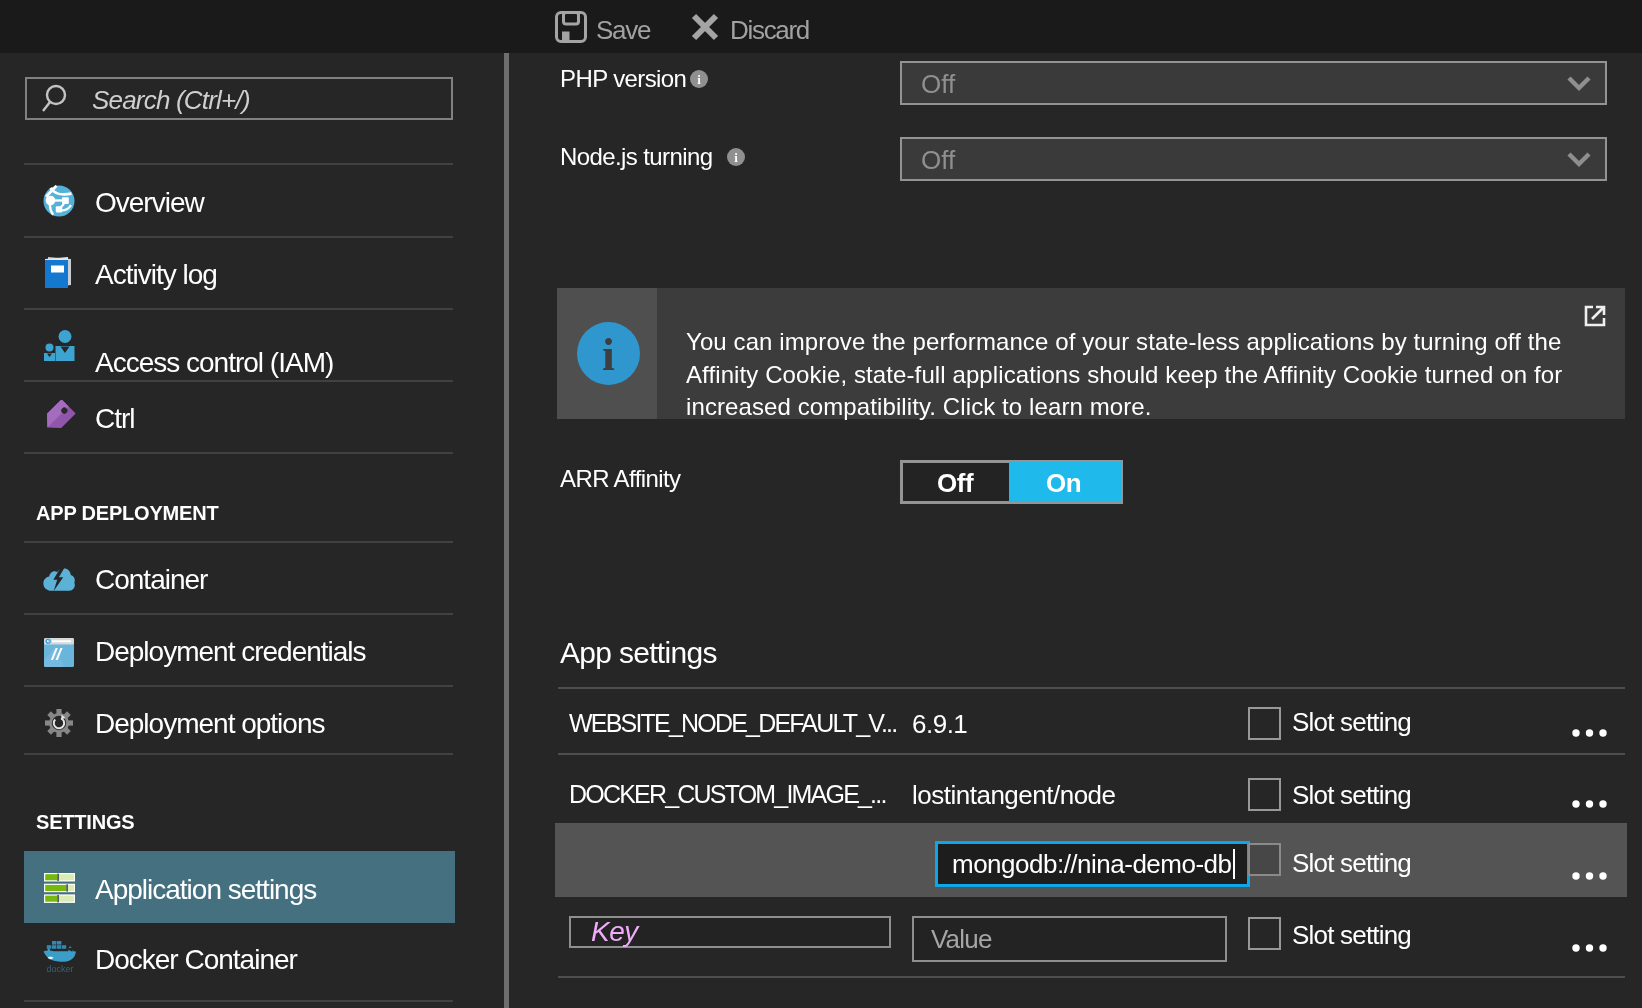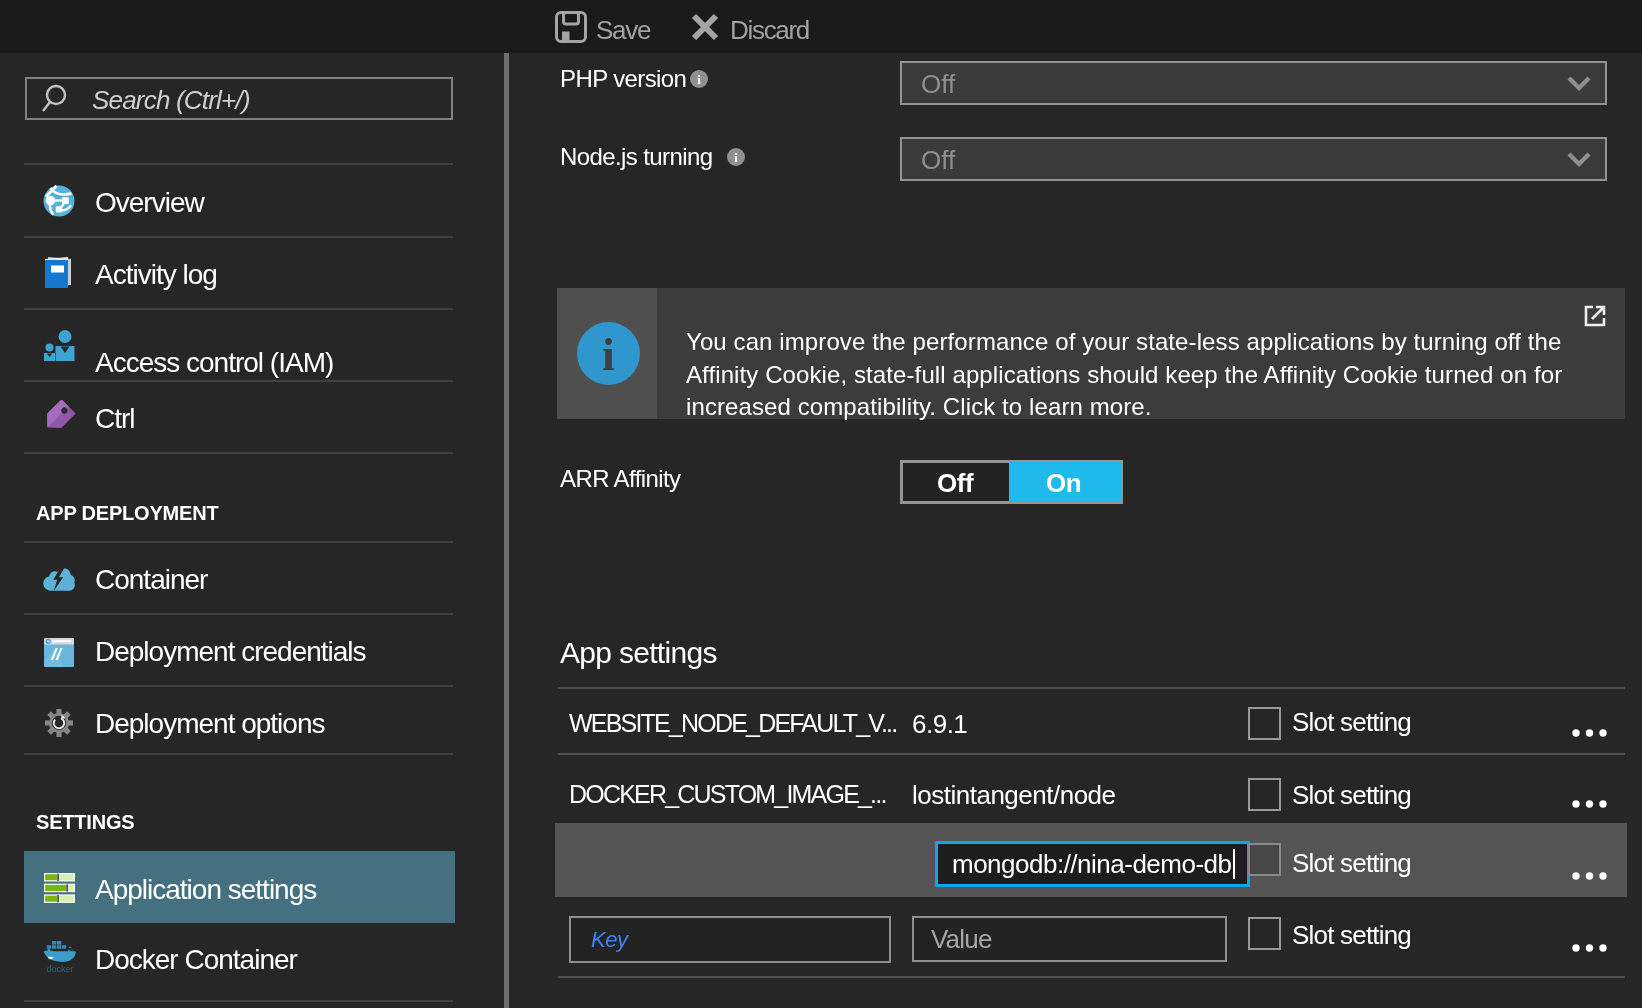--- a/index.html
+++ b/index.html
@@ -242,21 +242,21 @@
   <div class="abs" style="left:555px;top:823px;width:1072px;height:74px;background:#545454;"></div>
   <div class="abs" style="left:912px;top:841px;width:315px;height:46px;background:#1d1d1d;border:3px solid #0ea5e9;display:flex;align-items:center;padding-left:14px;font-size:26px;letter-spacing:-0.5px;overflow:hidden;margin-left:23px;">mongodb://nina-demo-db<span style="display:inline-block;width:2px;height:30px;background:#fff;margin-left:1px;"></span></div>
   <div class="slotbox" style="left:1248px;top:843px;border-color:#8a8a8a;background:#474747;"></div>
   <div class="slottxt" style="top:848px;">Slot setting</div>
   <svg class="dots" style="top:872px;" viewBox="0 0 35 8">
       <circle cx="4" cy="4" r="3.7" fill="#fff"></circle>
       <circle cx="17.5" cy="4" r="3.7" fill="#fff"></circle>
       <circle cx="31" cy="4" r="3.7" fill="#fff"></circle>
     </svg>
 
-  <div class="abs" style="left:569px;top:916px;width:322px;height:47px;background:#232323;border:2px solid #8f8f8f;display:flex;align-items:center;padding-left:20px;font-size:22px;font-style:italic;letter-spacing:-0.5px;color:#3b82f6;">Key</div>
+  <div class="abs" style="left:569px;top:916px;width:322px;height:32px;background:#232323;border:2px solid #8f8f8f;display:flex;align-items:center;padding-left:20px;font-size:28px;font-style:italic;letter-spacing:-0.5px;color:#f0abfc;">Key</div>
   <div class="ibox" style="top:916px;background:#232323;border-color:#8f8f8f;color:#a5a5a5;">Value</div>
   <div class="slotbox" style="left:1248px;top:917px;"></div>
   <div class="slottxt" style="top:920px;">Slot setting</div>
   <svg class="dots" style="top:944px;" viewBox="0 0 35 8">
       <circle cx="4" cy="4" r="3.7" fill="#fff"></circle>
       <circle cx="17.5" cy="4" r="3.7" fill="#fff"></circle>
       <circle cx="31" cy="4" r="3.7" fill="#fff"></circle>
     </svg>
 
 </div>

